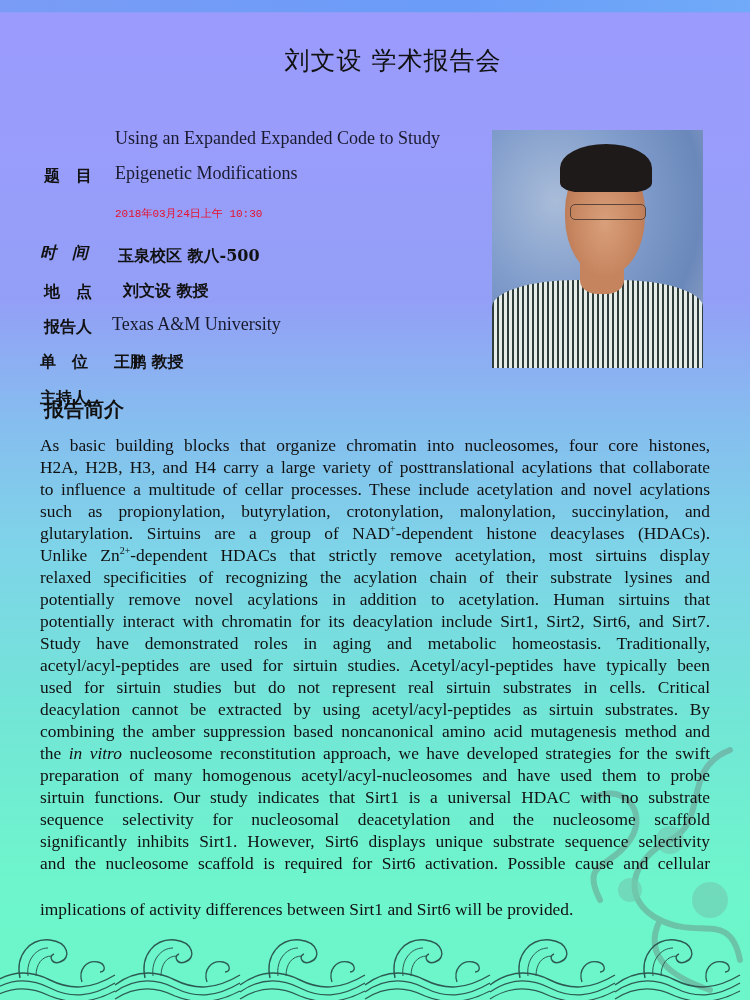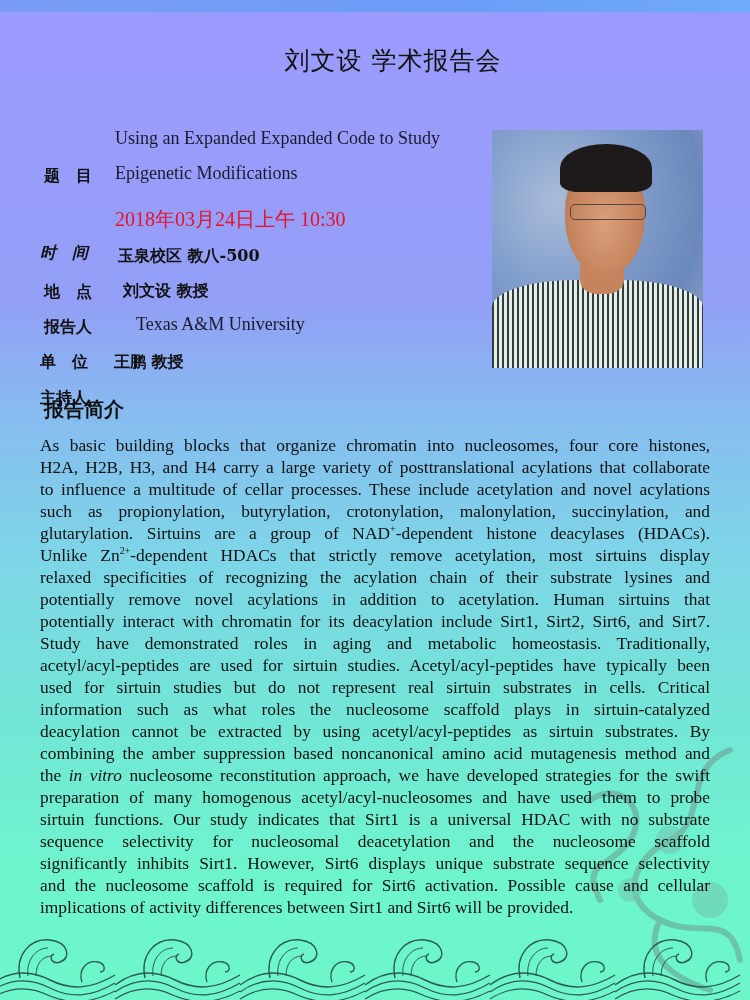--- a/index.html
+++ b/index.html
@@ -14,21 +14,21 @@
     border-bottom: 1px solid #8c9ef8;
   }
   .title {
     position: absolute; left: 0; top: 44px; width: 750px; text-align: center;
     font-family: "DejaVu Sans", sans-serif; font-size: 25px; color: #111;
     letter-spacing: 1px; margin-left: 18px;
   }
   .lbl { position: absolute; font-family: "DejaVu Serif", serif; font-weight: bold; font-size: 16px; color: #111; margin-top: 36px; }
   .val-en { position: absolute; font-family: "Liberation Serif", serif; font-size: 18px; color: #1a1a2e; }
   .val-cn { position: absolute; font-family: "DejaVu Serif", serif; font-weight: bold; font-size: 16px; color: #111; }
-  .val-red { position: absolute; font-family: Liberation Serif, serif; font-size: 20px; color: #e8102a; }
+  .val-red { position: absolute; font-family: Liberation Mono, monospace; font-size: 11px; color: #e8102a; }
   .photo {
     position: absolute; left: 492px; top: 130px; width: 211px; height: 238px;
     background: radial-gradient(ellipse at 30% 30%, #a9bcd9 0%, #7f9ccb 40%, #6b88bb 70%, #9fb0c9 100%);
     overflow: hidden;
   }
   .photo .face {
     position: absolute; left: 73px; top: 28px; width: 80px; height: 118px;
     background: radial-gradient(ellipse at 50% 55%, #d9a07b 0%, #c5845e 60%, #a86b4c 100%);
     border-radius: 45% 45% 50% 50%;
   }
@@ -52,21 +52,21 @@
   .section-h {
     position: absolute; left: 44px; top: 396px;
     font-family: "DejaVu Serif", serif; font-weight: bold; font-size: 20px; color: #111;
   }
   .abstract { position: absolute; left: 40px; top: 434px; width: 670px; }
   .abstract .line {
     display: block; height: 22px; line-height: 22px; font-size: 17.4px;
     font-family: "Liberation Serif", serif; color: #111;
     text-align: justify; text-align-last: justify; white-space: nowrap;
   }
-  .abstract .line.last { text-align-last: left; }
+  .abstract .line.last { text-align-last: left; margin-top: 24px; }
   .abstract sup { font-size: 10px; line-height: 0; }
   .abstract i { font-style: italic; }
   .waves { position: absolute; left: 0; top: 930px; width: 750px; height: 70px; }
   .dragon { position: absolute; left: 560px; top: 740px; width: 190px; height: 260px; opacity: 0.35; }
 </style>
 </head>
 <body>
 
 <div class="topband"></div>
 
@@ -80,21 +80,21 @@
   <span class="lbl" style="left:40px;top:207px;font-style:italic;">时　间</span>
   <span class="val-red" style="left:115px;top:206px;">2018年03月24日上午 10:30</span>
 
   <span class="lbl" style="left:44px;top:246px;">地　点</span>
   <span class="val-cn" style="left:118px;top:246px;">玉泉校区 教八-500</span>
 
   <span class="lbl" style="left:44px;top:281px;">报告人</span>
   <span class="val-cn" style="left:123px;top:281px;">刘文设 教授</span>
 
   <span class="lbl" style="left:40px;top:316px;">单　位</span>
-  <span class="val-en" style="left:112px;top:314px;margin-left:24px;">Texas A&amp;M University</span>
+  <span class="val-en" style="left:112px;top:314px;">Texas A&amp;M University</span>
 
   <span class="lbl" style="left:40px;top:352px;">主持人</span>
   <span class="val-cn" style="left:114px;top:352px;">王鹏 教授</span>
 </div>
 
 <div class="photo">
   <div class="shirt"></div>
   <div class="neck"></div>
   <div class="face"></div>
   <div class="hair"></div>
@@ -122,21 +122,20 @@
   <span class="line">to influence a multitude of cellar processes. These include acetylation and novel acylations</span>
   <span class="line">such as propionylation, butyrylation, crotonylation, malonylation, succinylation, and</span>
   <span class="line"><span>glutarylation. Sirtuins are a group of NAD</span><sup>+</sup><span>-dependent histone deacylases (HDACs).</span></span>
   <span class="line"><span>Unlike Zn</span><sup>2+</sup><span>-dependent HDACs that strictly remove acetylation, most sirtuins display</span></span>
   <span class="line">relaxed specificities of recognizing the acylation chain of their substrate lysines and</span>
   <span class="line">potentially remove novel acylations in addition to acetylation. Human sirtuins that</span>
   <span class="line">potentially interact with chromatin for its deacylation include Sirt1, Sirt2, Sirt6, and Sirt7.</span>
   <span class="line">Study have demonstrated roles in aging and metabolic homeostasis. Traditionally,</span>
   <span class="line">acetyl/acyl-peptides are used for sirtuin studies. Acetyl/acyl-peptides have typically been</span>
   <span class="line">used for sirtuin studies but do not represent real sirtuin substrates in cells. Critical</span>
-  <span class="line">information such as what roles the nucleosome scaffold plays in sirtuin-catalyzed</span>
   <span class="line">deacylation cannot be extracted by using acetyl/acyl-peptides as sirtuin substrates. By</span>
   <span class="line">combining the amber suppression based noncanonical amino acid mutagenesis method and</span>
   <span class="line"><span>the </span><i>in vitro</i><span> nucleosome reconstitution approach, we have developed strategies for the swift</span></span>
   <span class="line">preparation of many homogenous acetyl/acyl-nucleosomes and have used them to probe</span>
   <span class="line">sirtuin functions. Our study indicates that Sirt1 is a universal HDAC with no substrate</span>
   <span class="line">sequence selectivity for nucleosomal deacetylation and the nucleosome scaffold</span>
   <span class="line">significantly inhibits Sirt1. However, Sirt6 displays unique substrate sequence selectivity</span>
   <span class="line">and the nucleosome scaffold is required for Sirt6 activation. Possible cause and cellular</span>
   <span class="line last">implications of activity differences between Sirt1 and Sirt6 will be provided.</span>
 </div>

